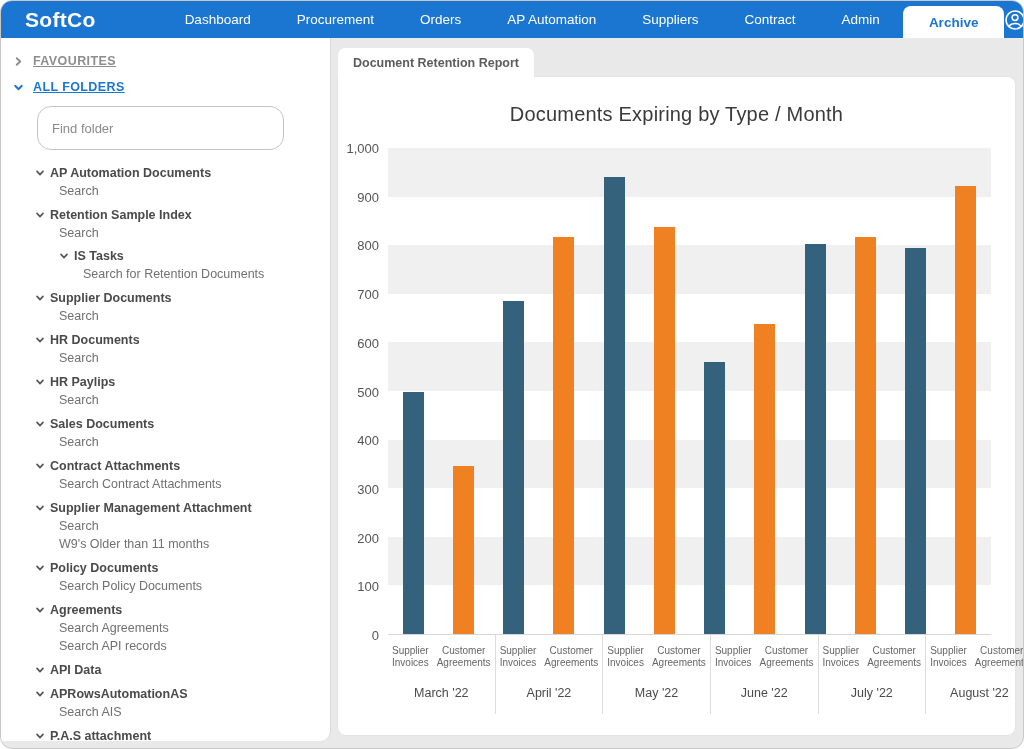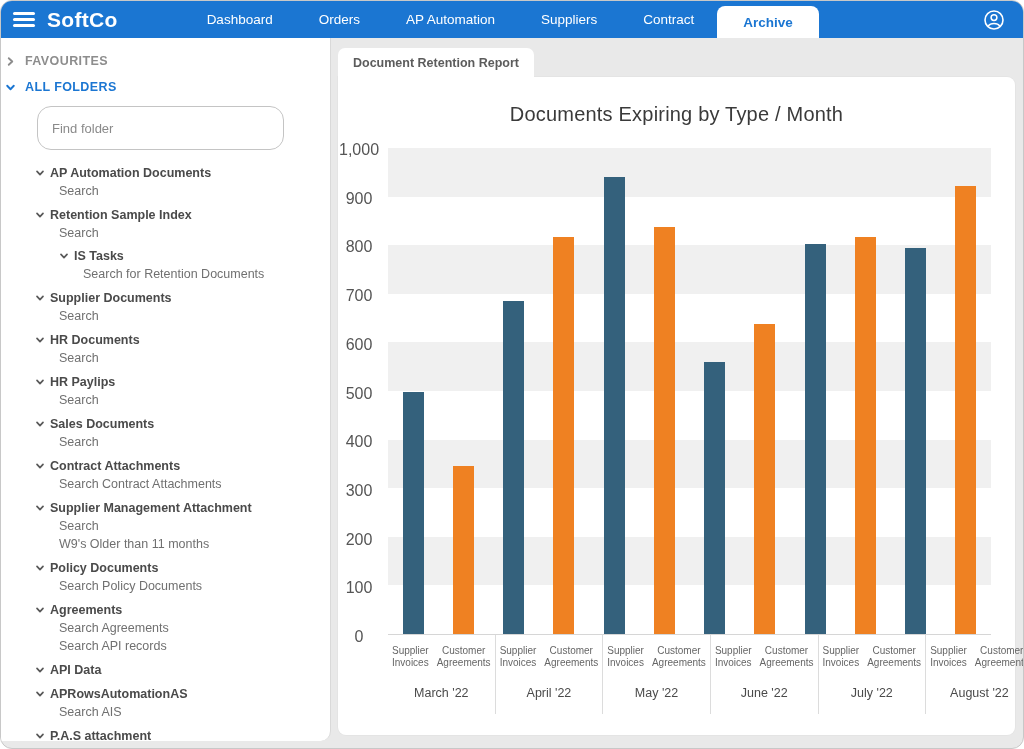--- a/index.html
+++ b/index.html
@@ -54,22 +54,22 @@
     background: #ffffff;
     border-right: 1px solid #d9d9d9;
     height: 703px;
     border-radius: 0 0 10px 0;
     padding-top: 10px;
     overflow: hidden;
     font-size: 12.5px;
   }
   .side-head {
     display: flex; align-items: center; gap: 9px;
-    padding: 6px 0 6px 4px; cursor: pointer;
-    font-weight: 700; letter-spacing: 0.4px; font-size: 12.5px;
+    padding: 6px 0 6px 12px; cursor: pointer;
+    font-weight: 700; letter-spacing: 0.4px; font-size: 12.5px; text-decoration: underline;
   }
   .side-head.fav { color: #8d8d8d; }
   .side-head.folders { color: #1b76d2; }
   .side-head .chev { display: flex; }
   .side-head.fav .chev { transform: rotate(-90deg); }
   .find-wrap { padding: 6px 0 8px 36px; }
   .find-input {
     width: 247px; height: 44px;
     border: 1px solid #c4c4c4; border-radius: 14px;
     padding: 0 14px; font-size: 13px; color: #444;
@@ -104,21 +104,21 @@
   }
   .chart-title {
     text-align: center; font-size: 20px; font-weight: 400;
     color: #3a3a3a; letter-spacing: 0.2px;
     padding: 26px 0 22px;
   }
   .chart { display: flex; padding: 0 24px 0 4px; }
   .y-axis { width: 46px; flex: 0 0 46px; position: relative; height: 487px; }
   .y-tick {
     position: absolute; right: 9px; width: 40px;
-    text-align: center; font-size: 16px; color: #555;
+    text-align: right; font-size: 13px; color: #555;
   }
   .plot-col { flex: 1; min-width: 0; }
   .plot { height: 487px; position: relative; border-bottom: 1px solid #d6d6d6; }
   .bands { position: absolute; inset: 0; display: flex; flex-direction: column; }
   .band { flex: 1; }
   .band.gray { background: #f0f0f0; }
   .bars { position: absolute; inset: 0; display: flex; }
   .bar-group { flex: 1; display: flex; }
   .bar-slot { flex: 1; display: flex; justify-content: center; align-items: flex-end; }
   .bar { width: 21px; cursor: pointer; }
@@ -136,24 +136,26 @@
 
   <header class="nav">
     <div class="hamburger">
       <span></span>
         <span></span>
         <span></span>
     </div>
     <div class="logo">SoftCo</div>
     <nav class="nav-items">
         <div class="nav-item">Dashboard</div>
+        <div class="nav-item">Procurement</div>
         <div class="nav-item">Orders</div>
         <div class="nav-item">AP Automation</div>
         <div class="nav-item">Suppliers</div>
         <div class="nav-item">Contract</div>
+        <div class="nav-item">Admin</div>
         <div class="nav-item active">Archive</div>
       </nav>
     <div class="nav-right">
       <span class="icon-btn">
         <svg width="22" height="22" viewBox="0 0 22 22" fill="none">
           <circle cx="11" cy="11" r="9" stroke="#ffffff" stroke-width="1.6"></circle>
           <circle cx="11" cy="8.6" r="2.9" stroke="#ffffff" stroke-width="1.5"></circle>
           <path d="M5.6 16.6 C7.2 13.7 14.8 13.7 16.4 16.6" stroke="#ffffff" stroke-width="1.5" stroke-linecap="round"></path>
         </svg>
       </span>

